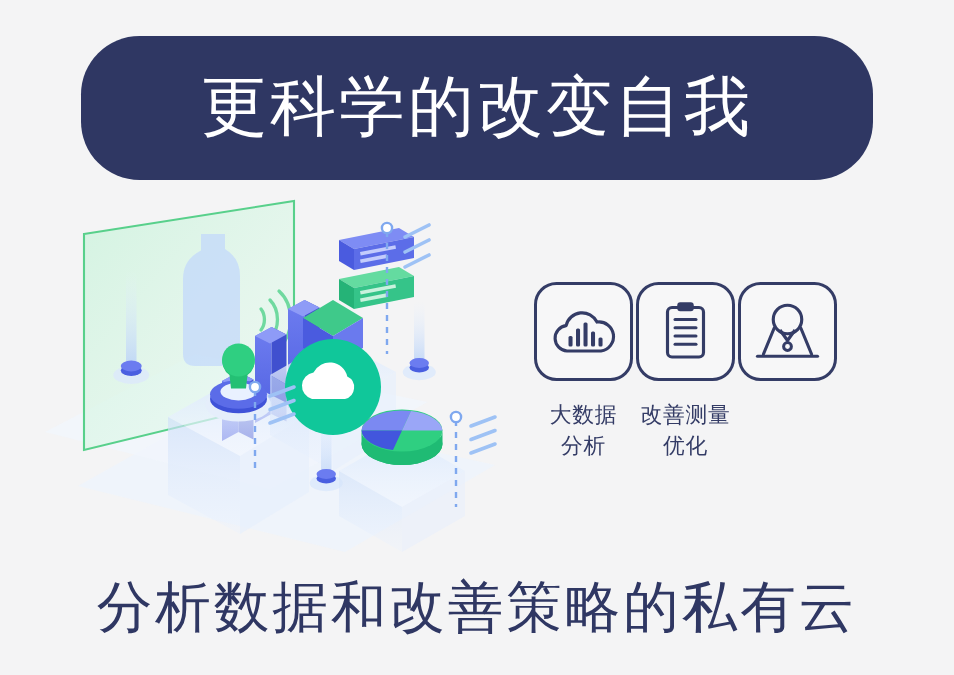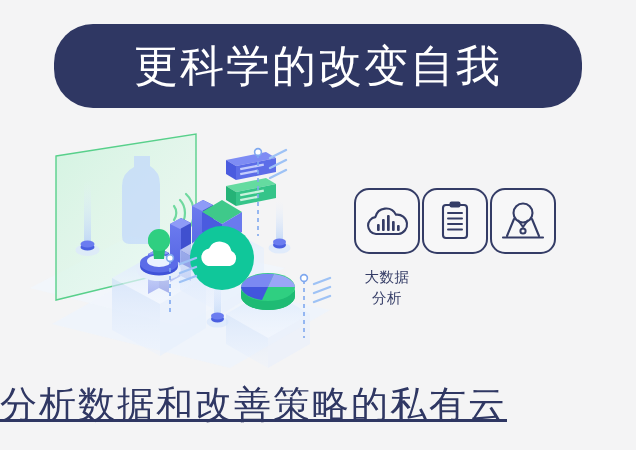--- a/index.html
+++ b/index.html
@@ -6,39 +6,39 @@
   body{
     width:636px;height:450px;overflow:hidden;
     background:#f4f4f5;
     font-family:"Liberation Sans","DejaVu Sans",sans-serif;
     position:relative;
   }
   .stage{position:absolute;inset:0;}
 
   
   .title-pill{
-    position:absolute;left:54px;top:24px;width:528px;height:84px;
+    position:absolute;left:54px;top:24px;width:528px;height:96px;
     background:#2f3763;border-radius:39px;
     display:flex;align-items:center;justify-content:center;text-align:right;
   }
   .title-pill .txt{
     color:#ffffff;font-size:44px;line-height:1;letter-spacing:2px;
     font-weight:400;white-space:nowrap;
   }
 
   
   .caption{
-    position:absolute;left:0;top:380px;width:636px;text-align:left;
-    color:#2f3763;font-size:37px;letter-spacing:2px;white-space:nowrap;text-decoration:underline;
+    position:absolute;left:0;top:380px;width:636px;text-align:center;
+    color:#2f3763;font-size:37px;letter-spacing:2px;white-space:nowrap;
   }
 
   
   .features{
-    position:absolute;left:339px;top:188px;width:232px;height:140px;
-    display:flex;justify-content:center;
+    position:absolute;left:355px;top:188px;width:232px;height:140px;
+    display:flex;justify-content:flex-start;
   }
   .feature{width:68px;display:flex;flex-direction:column;align-items:center;}
   .feature .frame{
     width:62px;height:62px;border:2px solid #343c66;border-radius:15px;
     display:flex;align-items:center;justify-content:center;background:#f7f7f8;
   }
   .feature .flabel{
     margin-top:13px;color:#343c66;font-size:14.5px;line-height:1.45;
     text-align:center;width:70px;letter-spacing:.5px;
   }
@@ -259,20 +259,24 @@
           <rect x="8" y="6" width="24" height="33" rx="3" fill="none" stroke="#343c66" stroke-width="2.1"></rect>
           <rect x="14.5" y="2.5" width="11" height="6" rx="2" fill="#343c66"></rect>
           <g stroke="#343c66" stroke-width="2" stroke-linecap="round">
             <line x1="13" y1="14" x2="27" y2="14"></line>
             <line x1="13" y1="19.5" x2="27" y2="19.5"></line>
             <line x1="13" y1="25" x2="27" y2="25"></line>
             <line x1="13" y1="30.5" x2="27" y2="30.5"></line>
           </g>
         </svg>
       </div>
+      <div class="flabel">
+        <span>改善测量</span><br>
+        <span>优化</span>
+      </div>
     </div>
 
     <div class="feature">
       <div class="frame">
         <svg width="46" height="42" viewBox="0 0 46 42">
           <circle cx="23" cy="13" r="9.5" fill="none" stroke="#343c66" stroke-width="2.1"></circle>
           <path d="M14,19 L7,36 M32,19 L39,36" fill="none" stroke="#343c66" stroke-width="2.1" stroke-linecap="round"></path>
           <path d="M18,20 L23,27 L28,20" fill="none" stroke="#343c66" stroke-width="2.1" stroke-linejoin="round"></path>
           <circle cx="23" cy="31" r="2.6" fill="none" stroke="#343c66" stroke-width="2"></circle>
           <line x1="3" y1="37.5" x2="43" y2="37.5" stroke="#343c66" stroke-width="2.1" stroke-linecap="round"></line>

